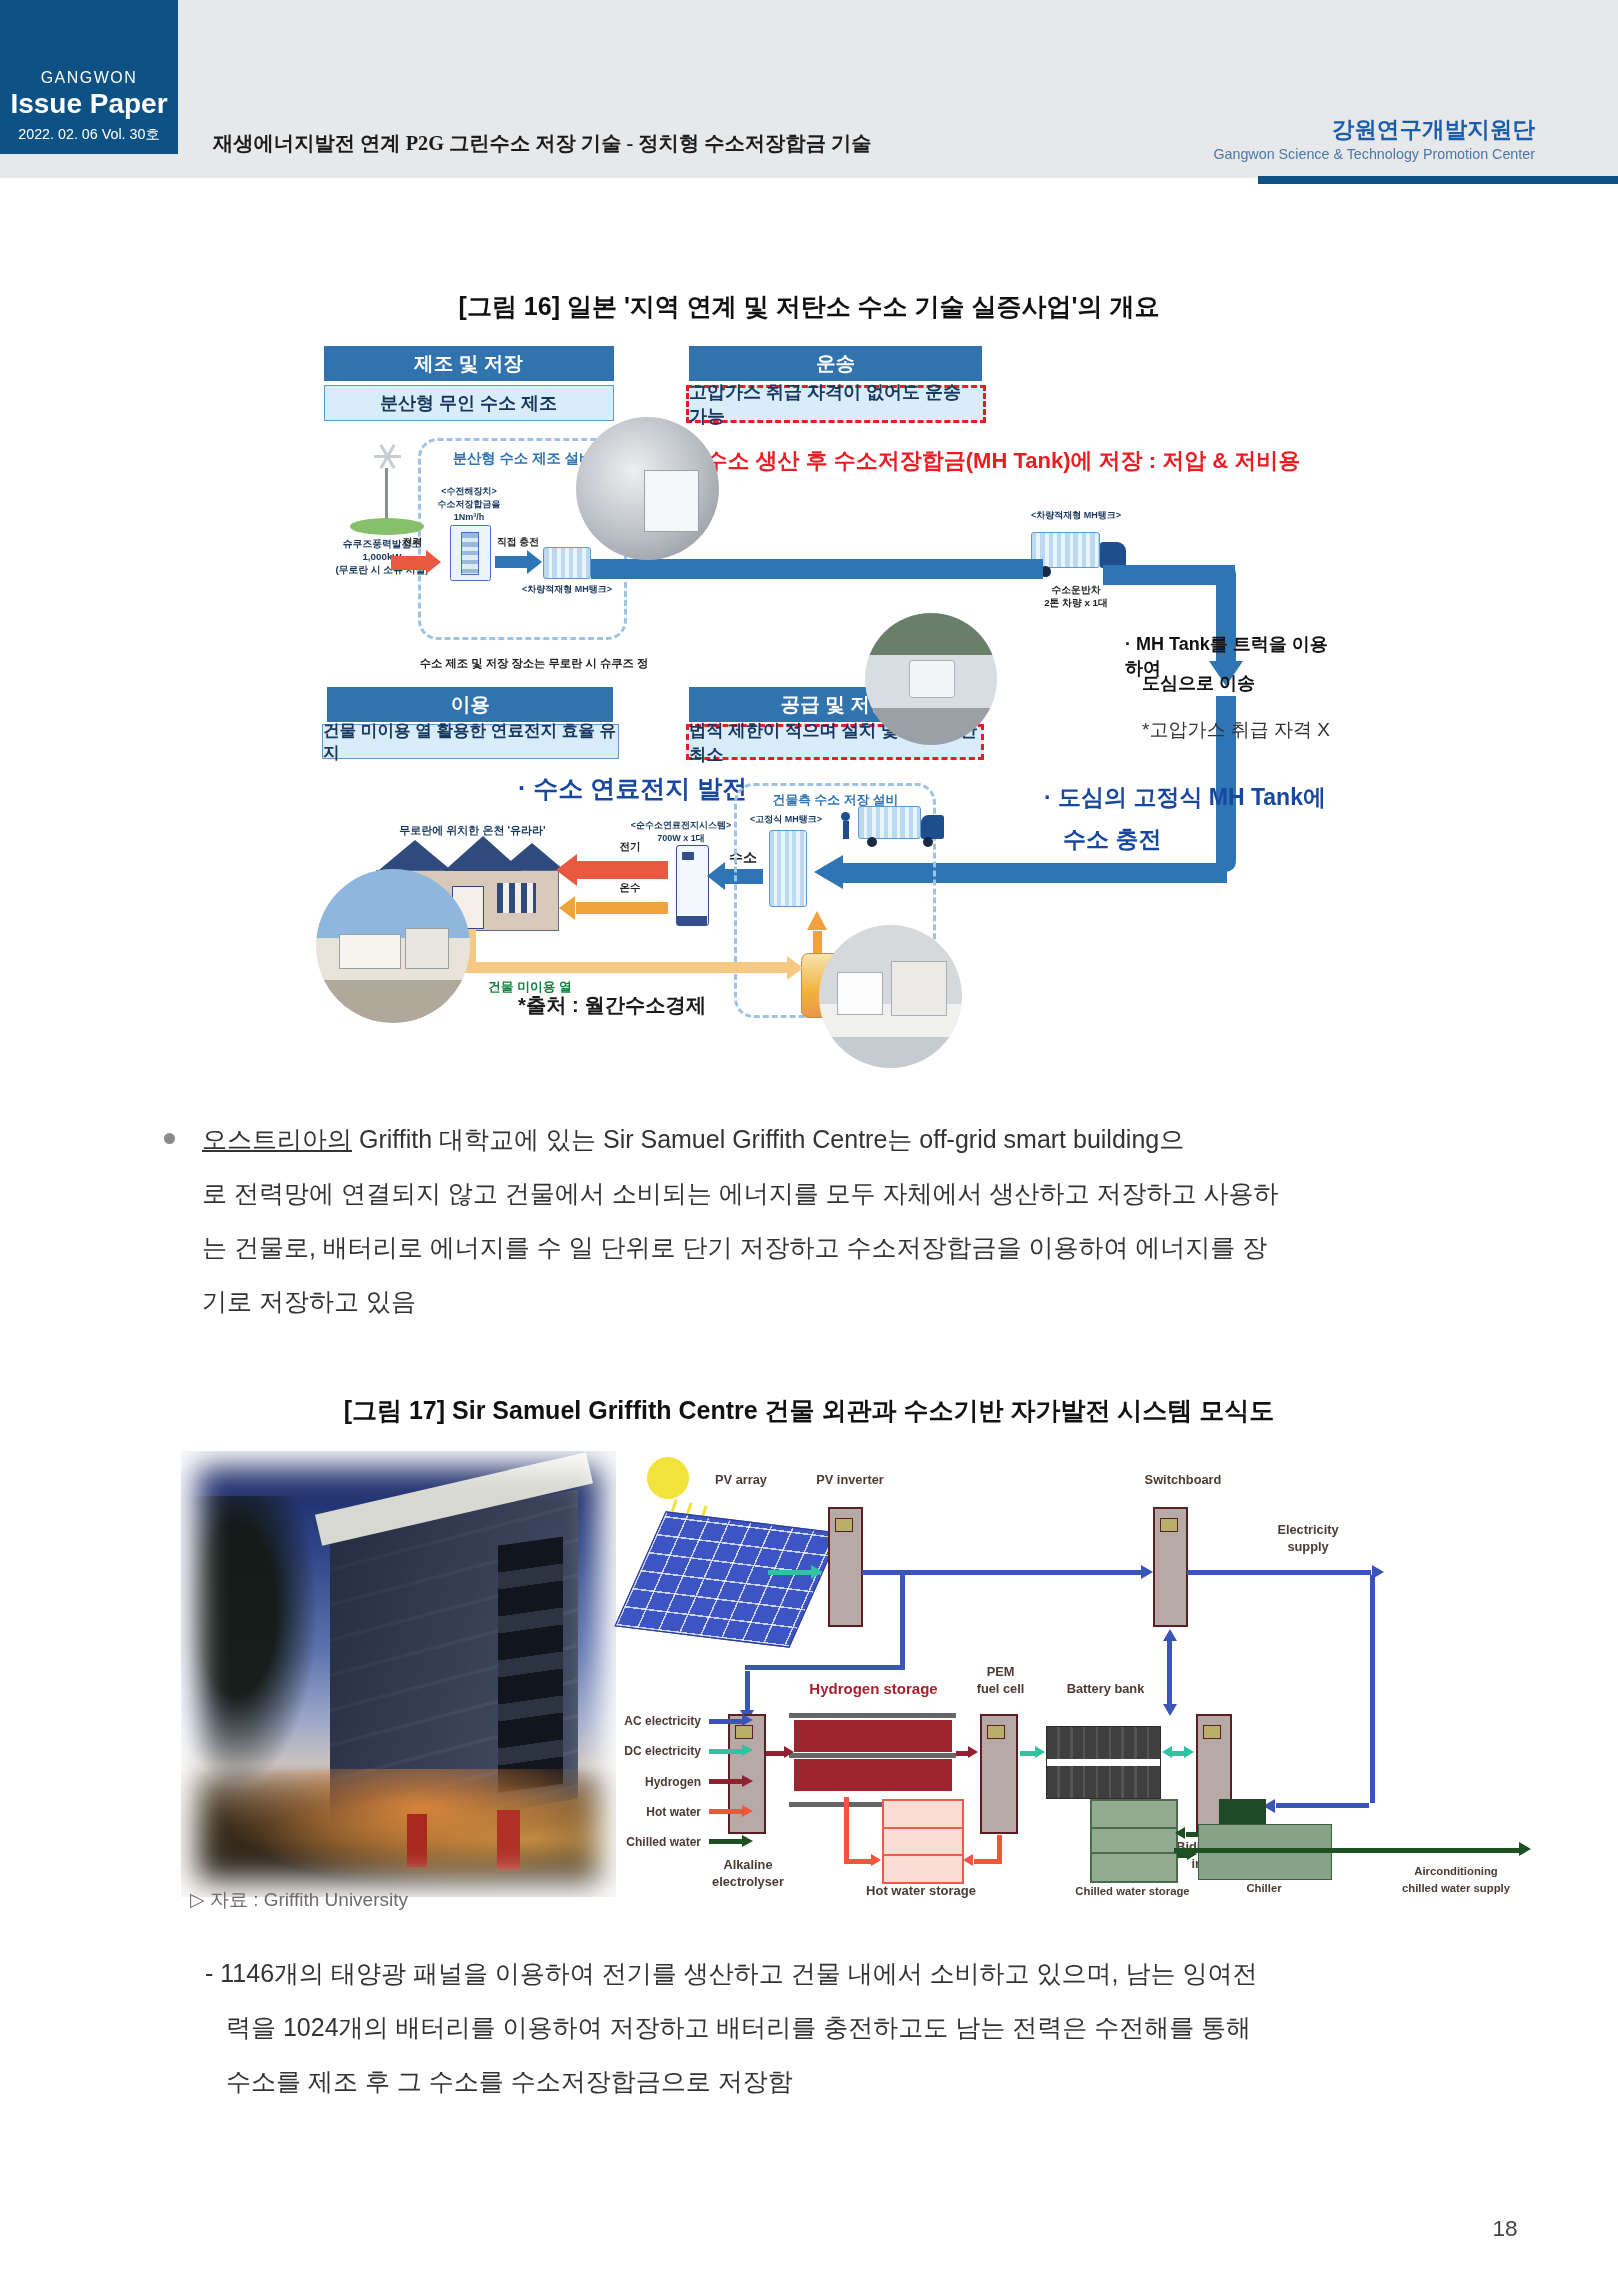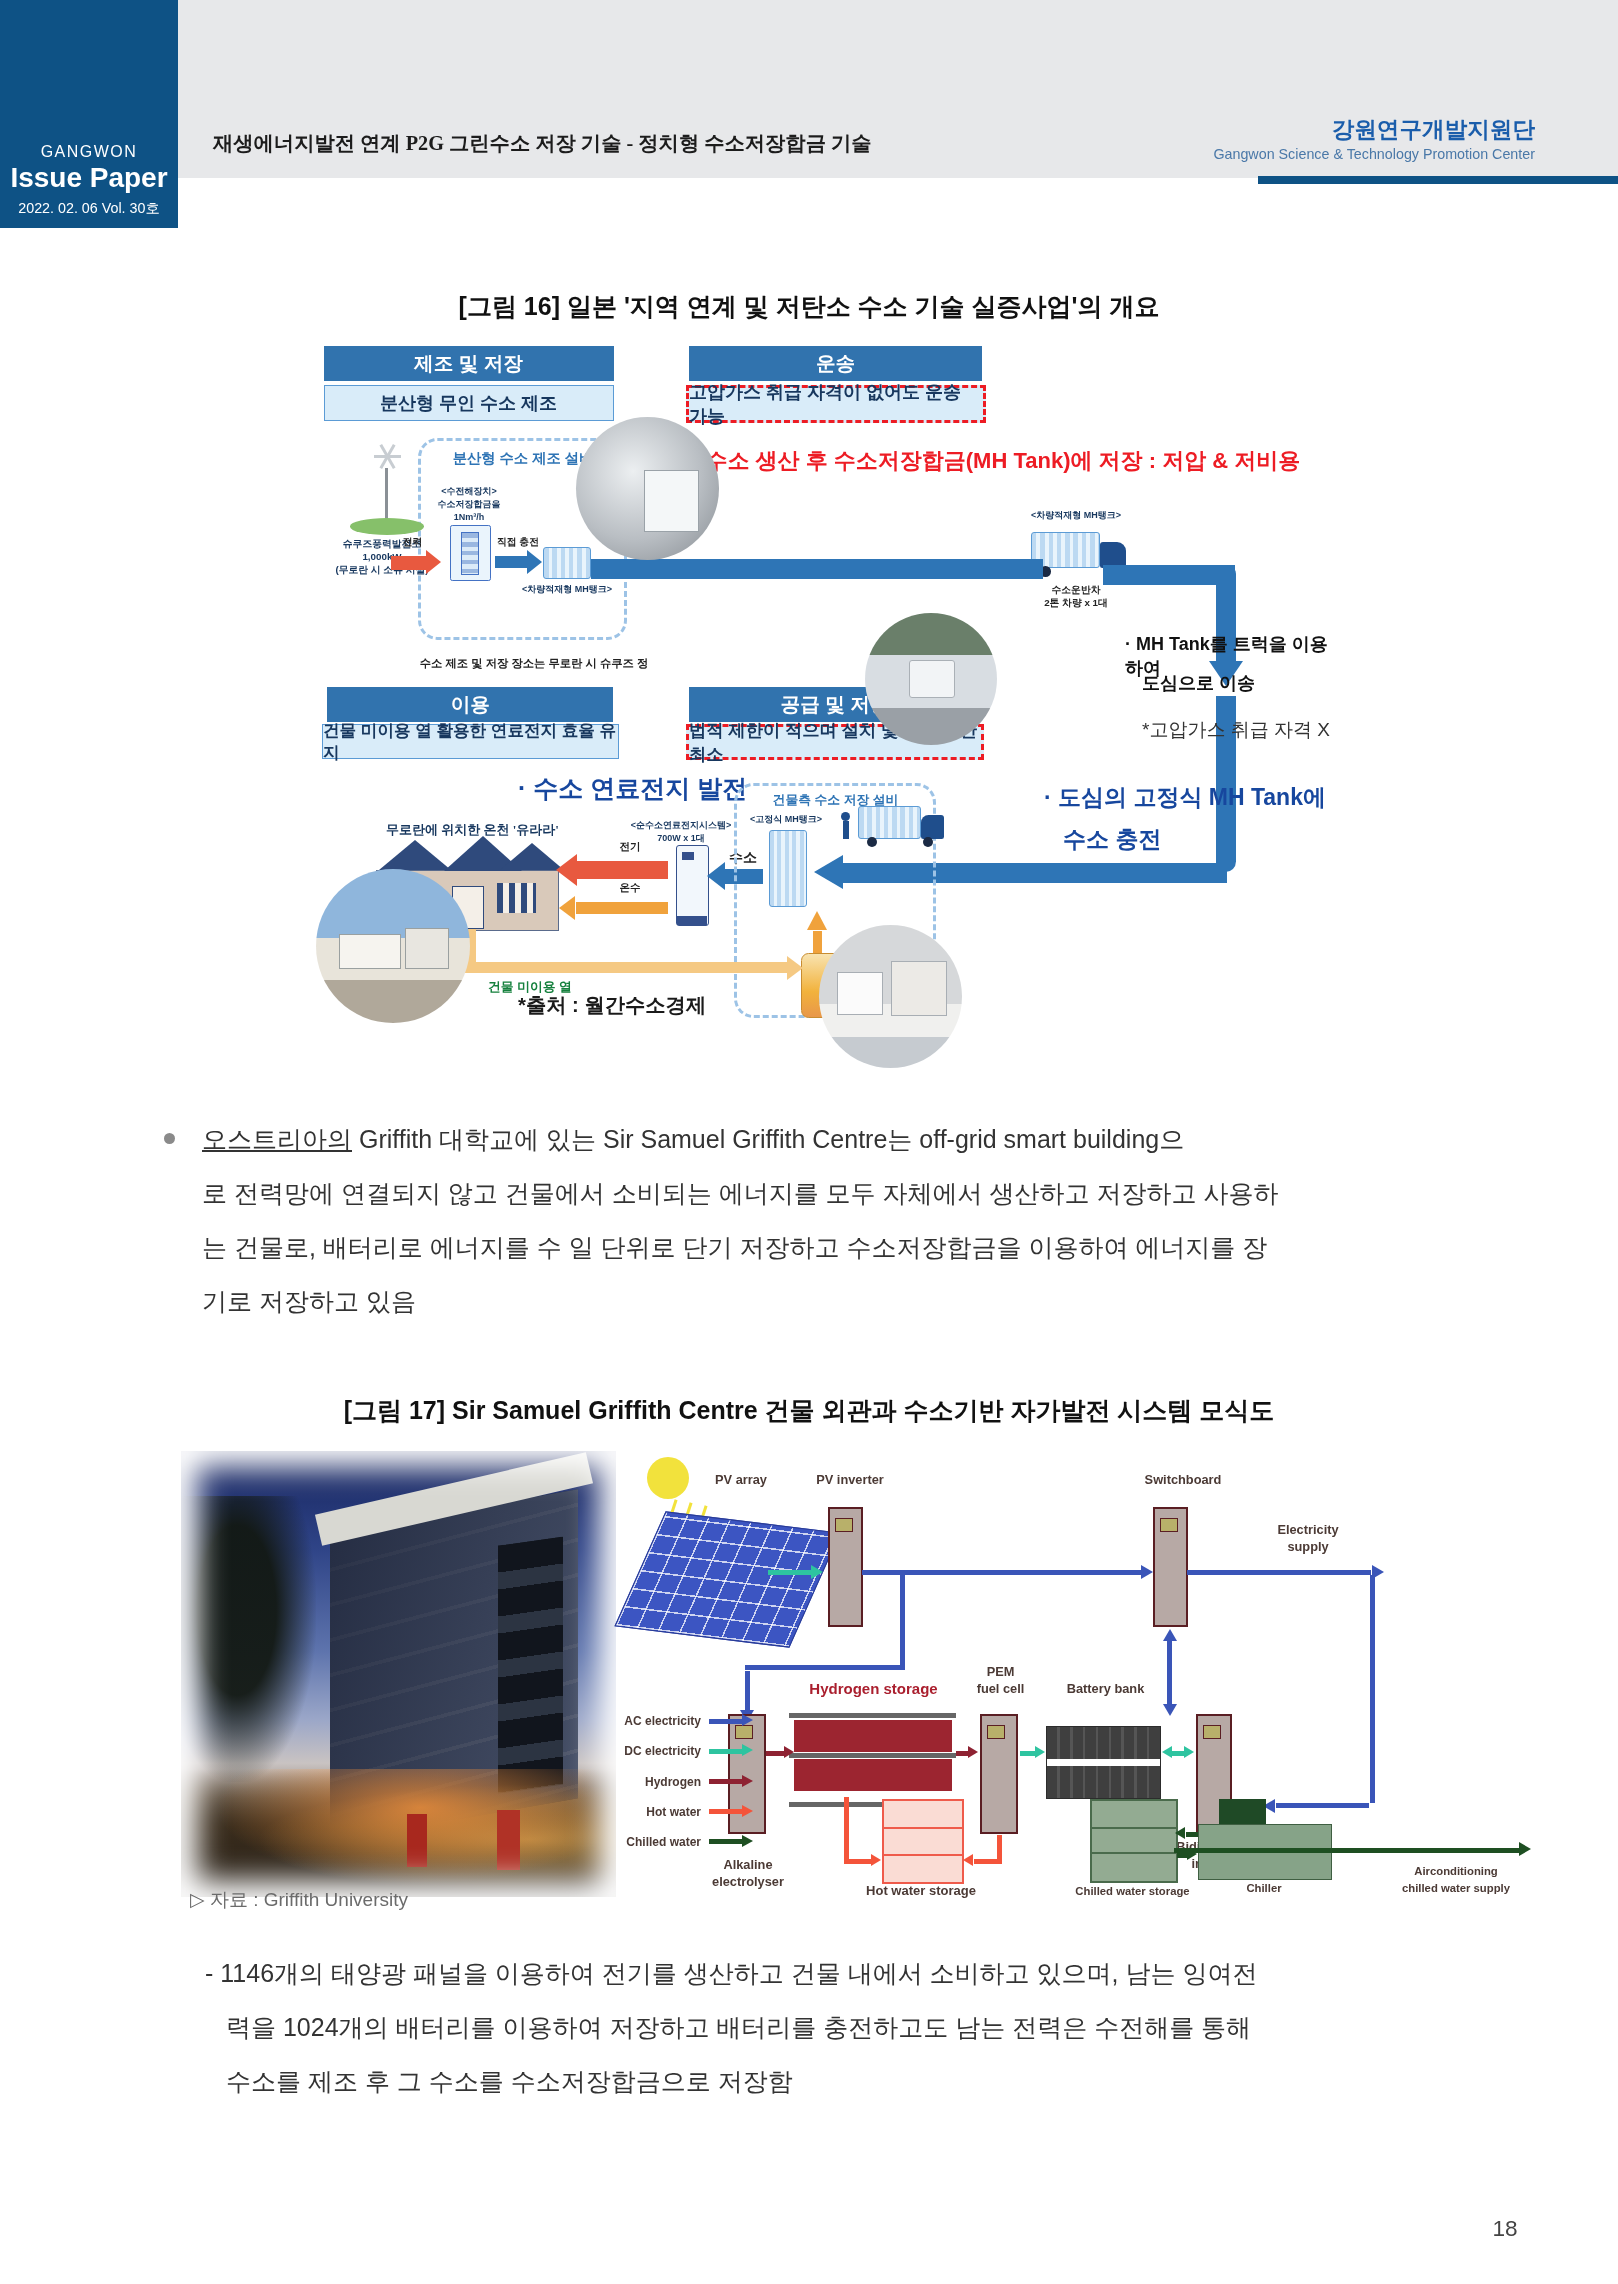--- a/index.html
+++ b/index.html
@@ -1,21 +1,21 @@
 <!DOCTYPE html>
 <html style="font-size:12px"><head>
 <meta charset="utf-8">
 <style>
   html,body{margin:0;padding:0;background:#fff;}
   .page{position:relative;width:1618px;height:2284px;background:#fff;overflow:hidden;
         font-family:"Liberation Sans","DejaVu Sans",sans-serif;color:#222;}
   .abs{position:absolute;}
   
   .hdr-strip{left:0;top:0;width:1618px;height:178px;background:#e7e8ea;}
-  .logo-box{left:0;top:0;width:178px;height:228px;background:#0e5285;color:#fff;
+  .logo-box{left:0;top:0;width:178px;height:154px;background:#0e5285;color:#fff;
             display:flex;flex-direction:column;justify-content:flex-end;align-items:center;
             padding-bottom:10.5px;box-sizing:border-box;}
   .logo-l1{font-size:16px;letter-spacing:1.5px;font-weight:500;}
   .logo-l2{font-size:28px;font-weight:bold;margin-top:1.5px;}
   .logo-l3{font-size:14.3px;margin-top:4.5px;}
   .doc-title{left:213px;top:129px;font-family:"Liberation Serif","DejaVu Serif",serif;
              font-size:20.3px;font-weight:600;color:#1c1c1c;}
   .org-kr{left:1091px;top:114px;width:444px;text-align:right;font-size:22.6px;font-weight:bold;color:#1a5dab;}
   .org-en{left:1091px;top:146px;width:444px;text-align:right;font-size:14.3px;color:#4a78a8;}
   .hdr-bar{left:1258px;top:176px;width:360px;height:8.3px;background:#0e5285;}
@@ -152,21 +152,21 @@
     <div class="abs blknote" style="left:826px;top:329px;width:214px;">도심으로 이송</div>
     <div class="abs" style="left:826px;top:375px;width:214px;font-size:19px;color:#333;">*고압가스 취급 자격 X</div>
 
     <div class="abs bar-hdr" style="left:11.3px;top:345px;width:286px;height:35px;">이용</div>
     <div class="abs bar-sub bl" style="left:6px;top:382px;width:297px;height:35px;font-size:16.6px;">건물 미이용 열 활용한 연료전지 효율 유지</div>
     <div class="abs bar-hdr" style="left:373px;top:345px;width:292px;height:35px;">공급 및 저장</div>
     <div class="abs bar-sub rd" style="left:370px;top:382px;width:298px;height:36px;font-size:17.3px;">법적 제한이 적으며 설치 및 작업 공간 최소</div>
 
     <div class="abs navnote" style="left:202px;top:430px;font-size:25px;">· 수소 연료전지 발전</div>
 
-    <div class="abs tinylbl" style="left:66px;top:482px;width:181px;font-size:13px;font-family:Liberation Serif, serif;">무로란에 위치한 온천 '유라라'</div>
+    <div class="abs tinylbl" style="left:66px;top:482px;width:181px;font-size:11px;">무로란에 위치한 온천 '유라라'</div>
     <div class="abs" style="left:60px;top:528px;width:181px;height:59px;background:#d9c9ba;border:1.5px solid #5a6b8c;">
       <div class="abs" style="left:10.5px;top:12px;width:39px;height:30px;background:repeating-linear-gradient(90deg,#2f4a7c 0 6px,#f4efe8 6px 12px);"></div>
       <div class="abs" style="left:120px;top:12px;width:39px;height:30px;background:repeating-linear-gradient(90deg,#2f4a7c 0 6px,#f4efe8 6px 12px);"></div>
       <div class="abs" style="left:75px;top:15px;width:30px;height:41px;background:#f4efe8;border:1.5px solid #2f4a7c;"></div>
     </div>
     <div class="abs tri" style="left:63px;top:498px;border-left:36px solid transparent;border-right:36px solid transparent;border-bottom:30px solid #2f4a7c;"></div>
     <div class="abs tri" style="left:128px;top:494px;border-left:39px solid transparent;border-right:39px solid transparent;border-bottom:35px solid #2f4a7c;"></div>
     <div class="abs tri" style="left:184px;top:501px;border-left:32px solid transparent;border-right:32px solid transparent;border-bottom:27px solid #2f4a7c;"></div>
 
     <div class="abs tinylbl" style="left:301px;top:477px;width:128px;font-size:9px;">

